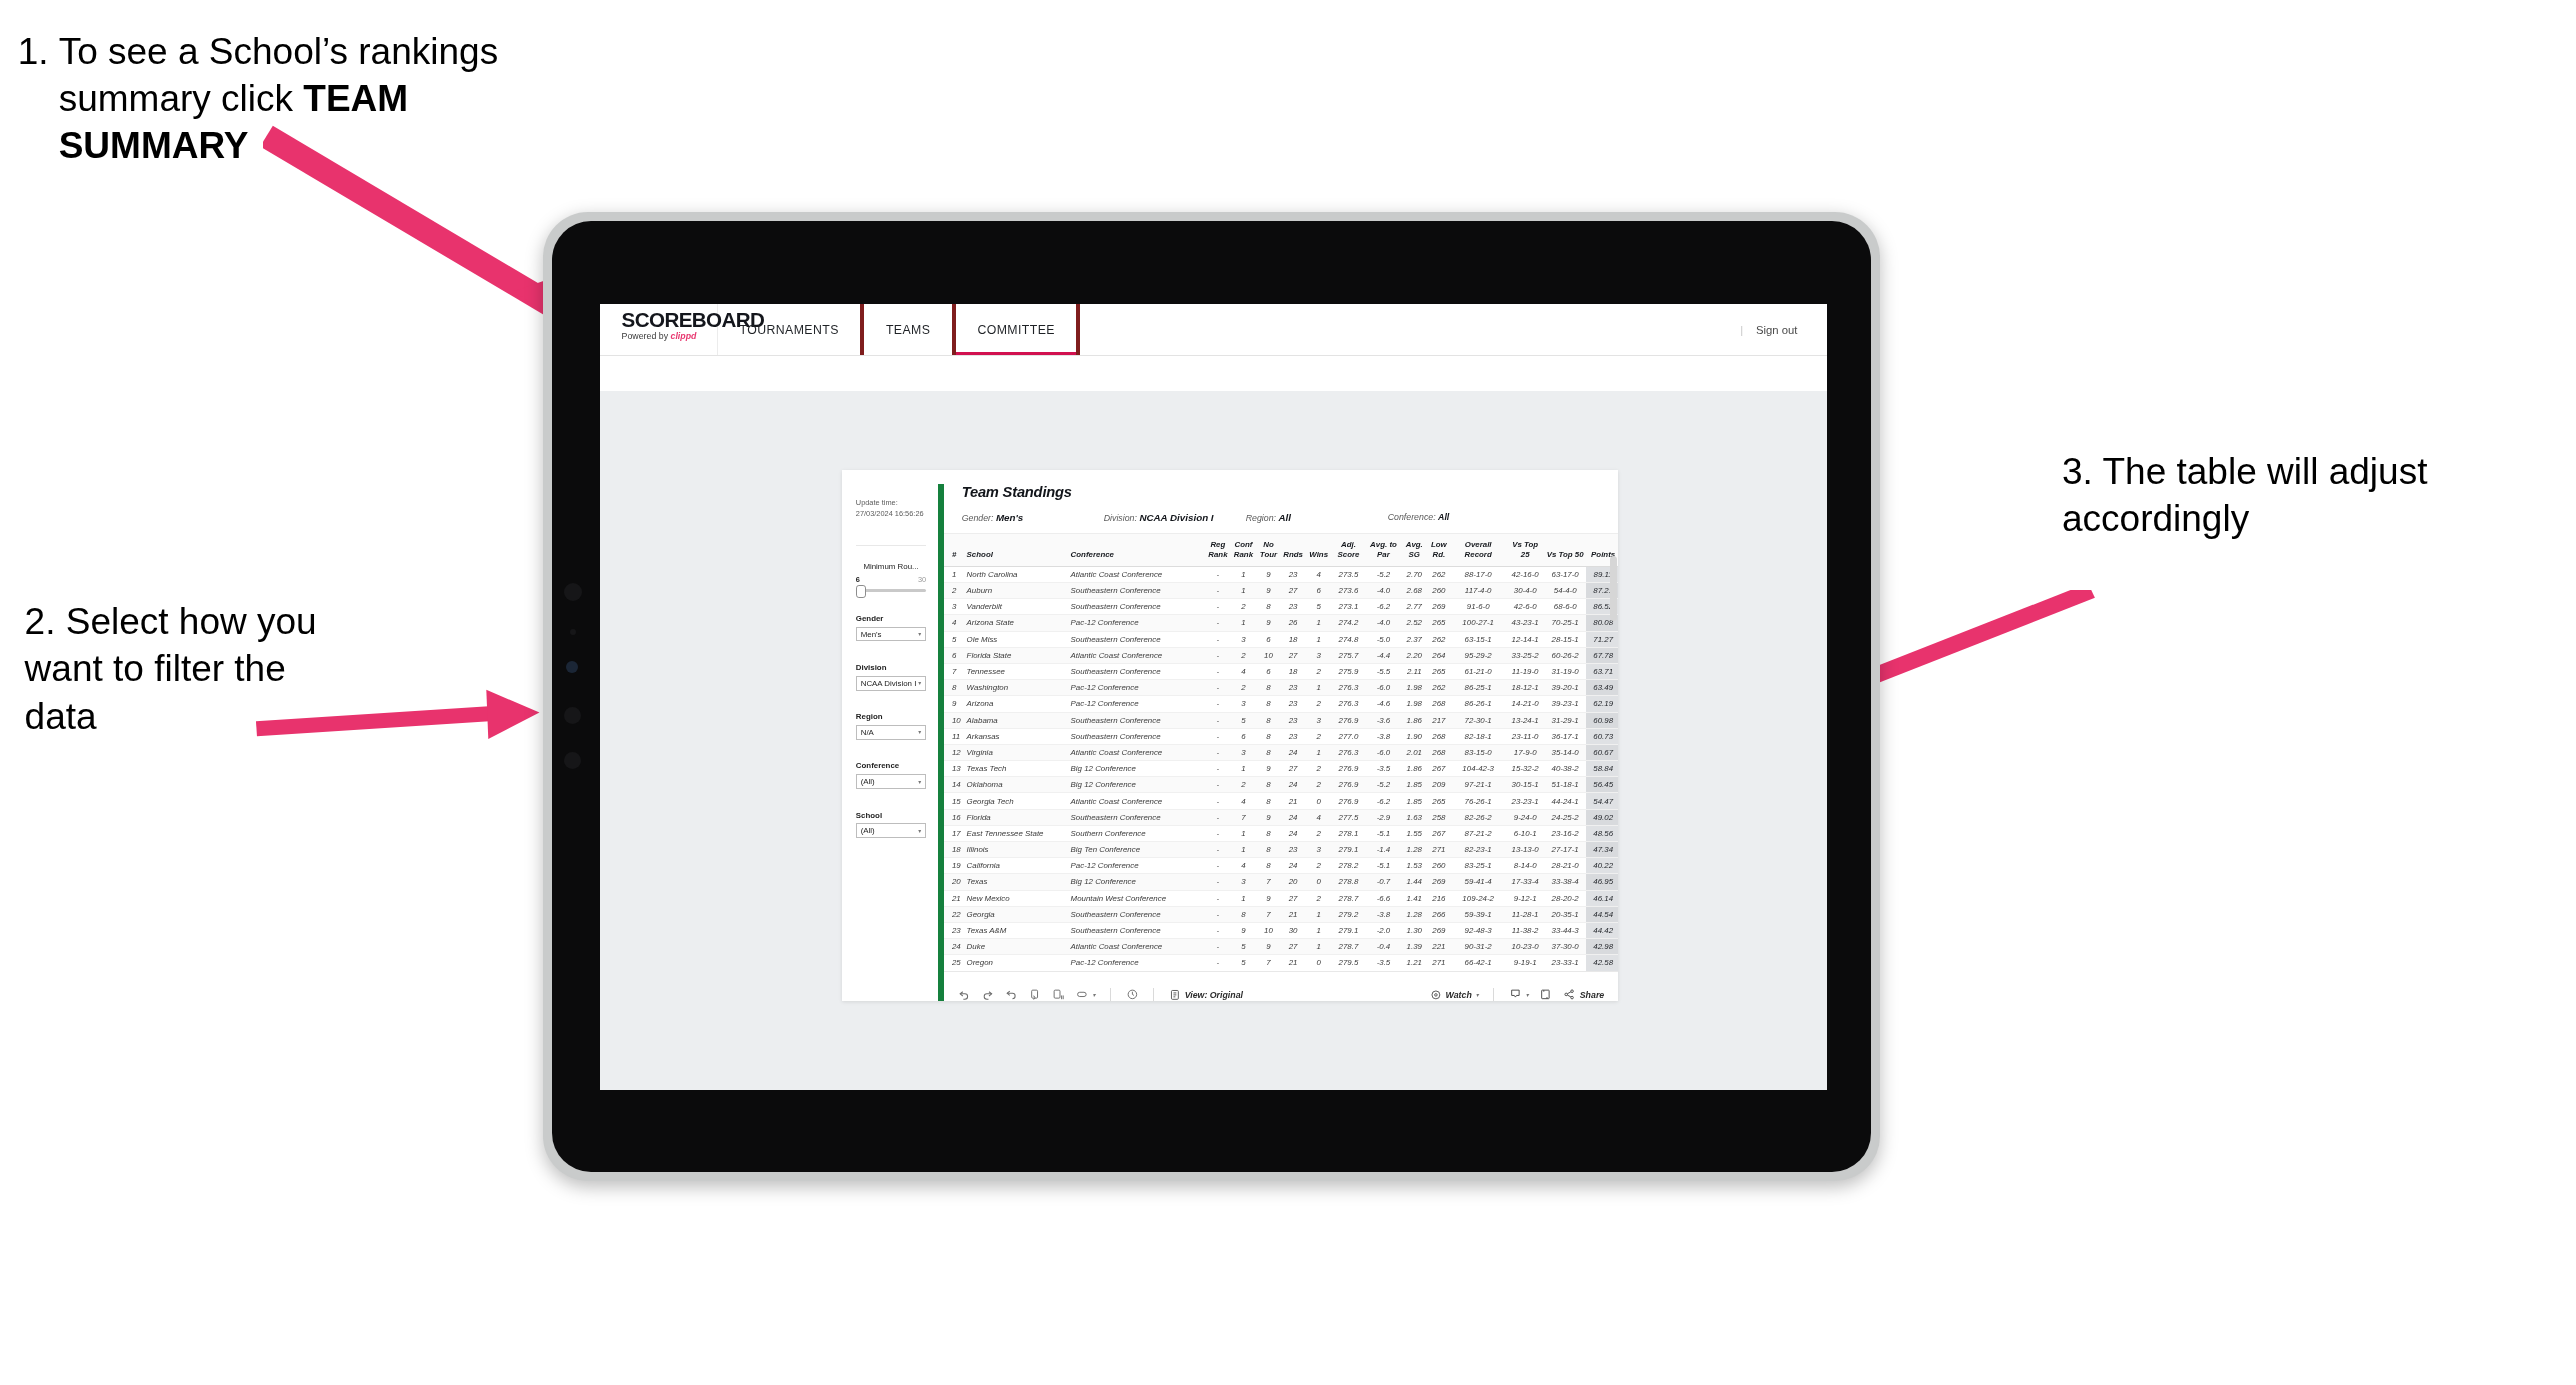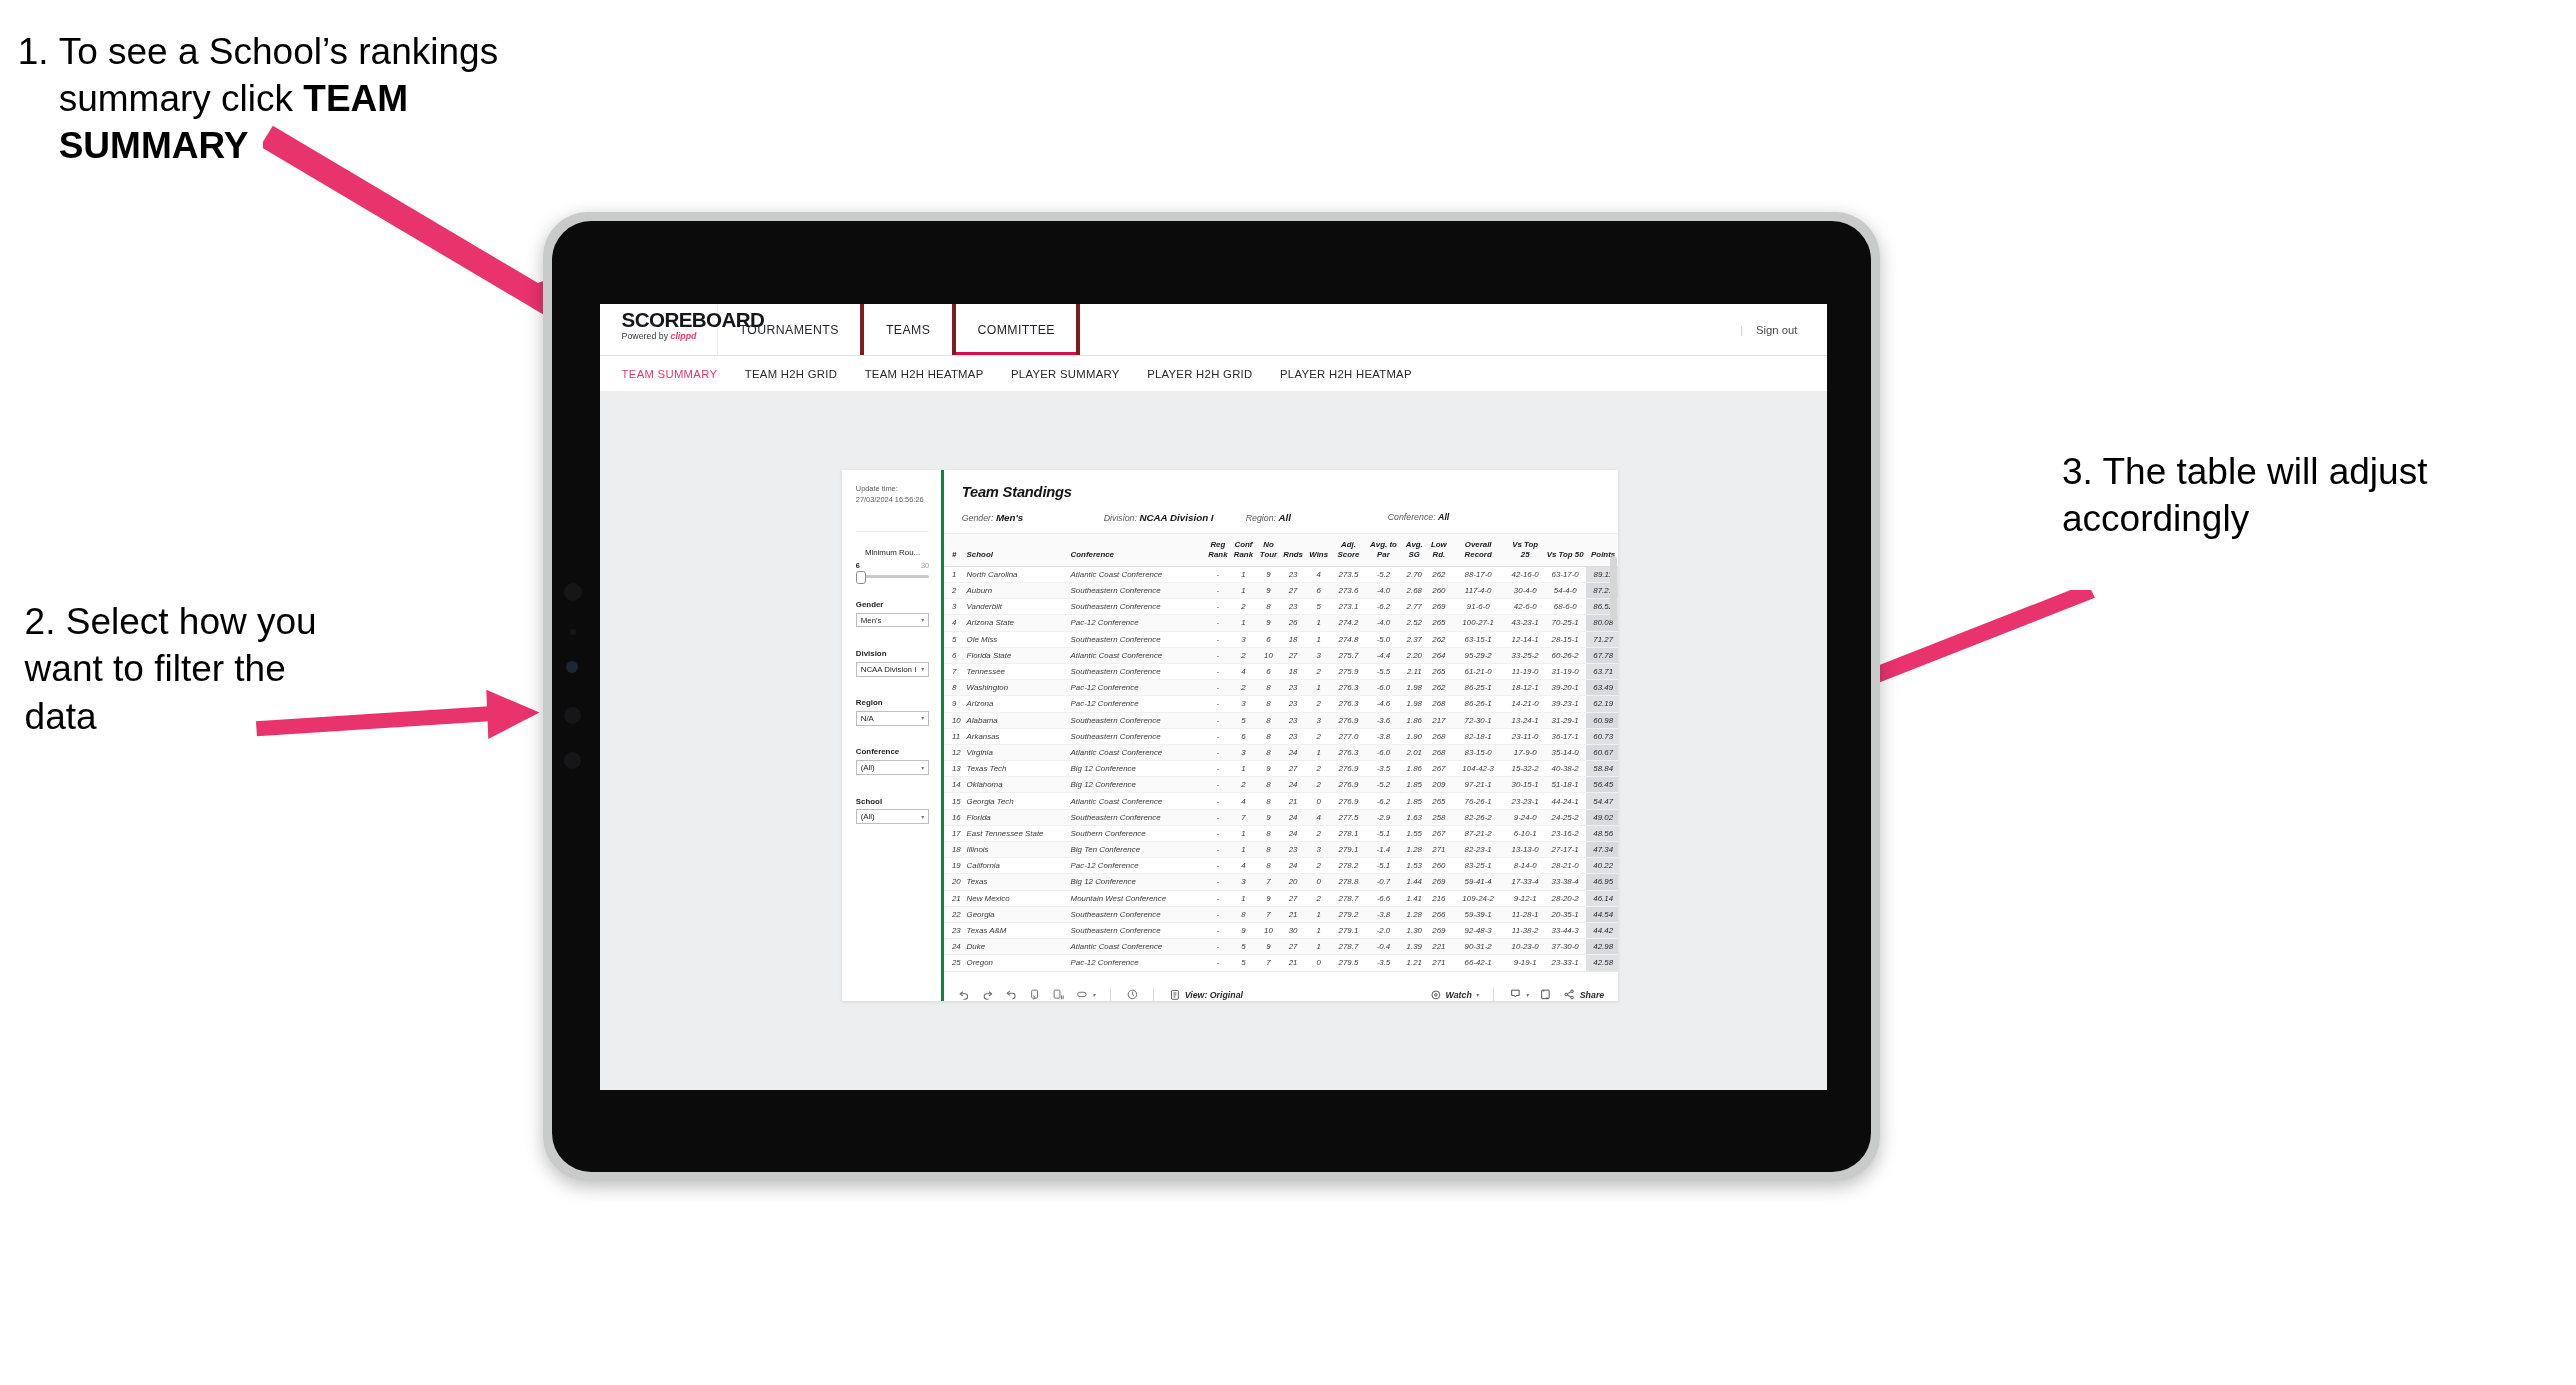--- a/index.html
+++ b/index.html
@@ -55,21 +55,21 @@
 
   
   #canvas{position:absolute;top:87px;left:0;right:0;bottom:0;background:#eceef0;}
   #viz{
     position:absolute;left:242px;top:79px;width:776px;height:531px;
     background:#ffffff;box-shadow:0 1px 3.9px rgba(0,0,0,.10);display:flex;flex-direction:column;
   }
   #viz-body{flex:1;display:flex;min-height:0;}
 
   
-  #sidebar{width:102px;border-right:3px solid #15803d;padding:13.8px 11.8px 0 13.8px;box-sizing:border-box;background:#fff;}
+  #sidebar{width:102px;border-right:6px solid #15803d;padding:13.8px 11.8px 0 13.8px;box-sizing:border-box;background:#fff;margin-top:14px;}
   .upd-label{font-size:7.4px;color:#5b5b5b;line-height:1.45;}
   .sb-rule{height:1px;background:#e8e8e8;margin:25.6px 0 15.7px 0;}
   .ctrl{margin-bottom:21.6px;}
   .ctrl-title{font-size:7.9px;color:#222;margin-bottom:3.9px;font-weight:600;}
   .slider-title{font-size:7.9px;color:#222;text-align:center;margin-bottom:4.9px;font-weight:500;}
   .slider-vals{display:flex;justify-content:space-between;font-size:7.4px;margin-bottom:2.9px;}
   .slider-vals .lo{color:#1a1a1a;font-weight:bold;}
   .slider-vals .hi{color:#999;}
   .slider-track{height:2.9px;background:#c9c9c9;border-radius:2px;position:relative;margin-top:4.9px;}
   .slider-knob{position:absolute;left:0;top:-3.9px;width:7.9px;height:10.8px;border:1.3px solid #8d8d8d;border-radius:2.9px;background:#fff;}
@@ -172,28 +172,20 @@
         </div>
       <div class="navtab active">
           <span>COMMITTEE</span>
         </div>
       <div id="signout">
         <span class="divider">|</span>
         <span>Sign out</span>
       </div>
     </div>
 
-    <div id="subtabs">
-      <div class="subtab active">TEAM SUMMARY</div>
-      <div class="subtab">TEAM H2H GRID</div>
-      <div class="subtab">TEAM H2H HEATMAP</div>
-      <div class="subtab">PLAYER SUMMARY</div>
-      <div class="subtab">PLAYER H2H GRID</div>
-      <div class="subtab">PLAYER H2H HEATMAP</div>
-    </div>
 
     <div id="canvas">
       <div id="viz">
         <div id="viz-body">
 
           <div id="sidebar">
             <div class="upd-label">Update time:</div>
             <div class="upd-label">27/03/2024 16:56:26</div>
             <div class="sb-rule"></div>
 

